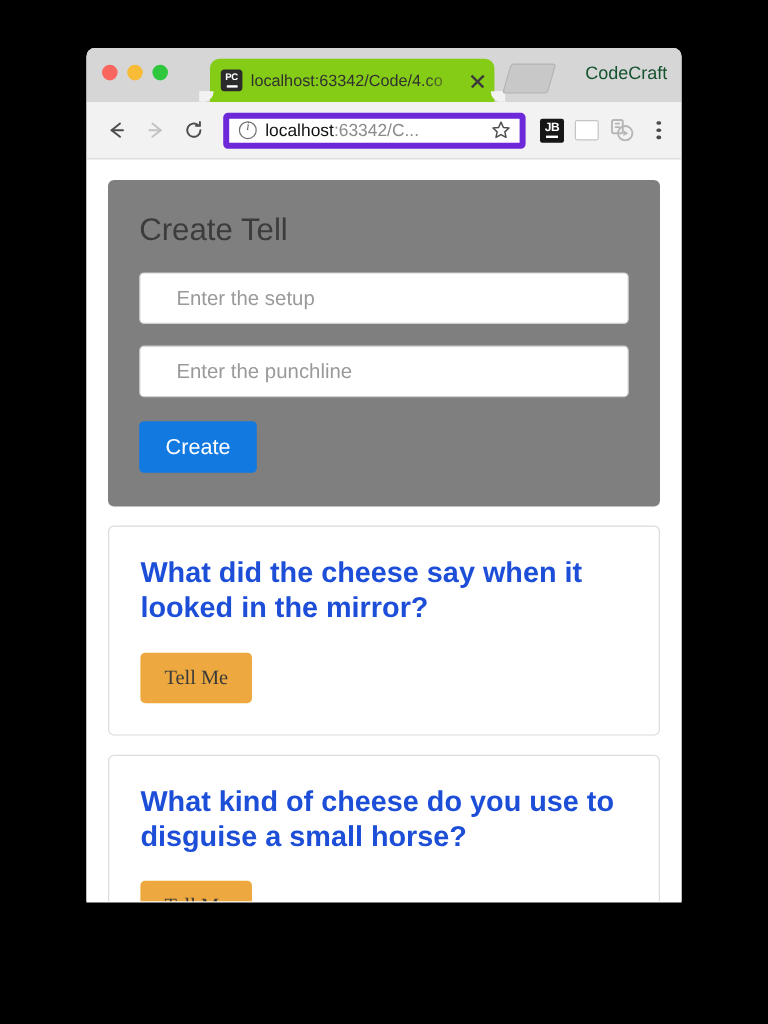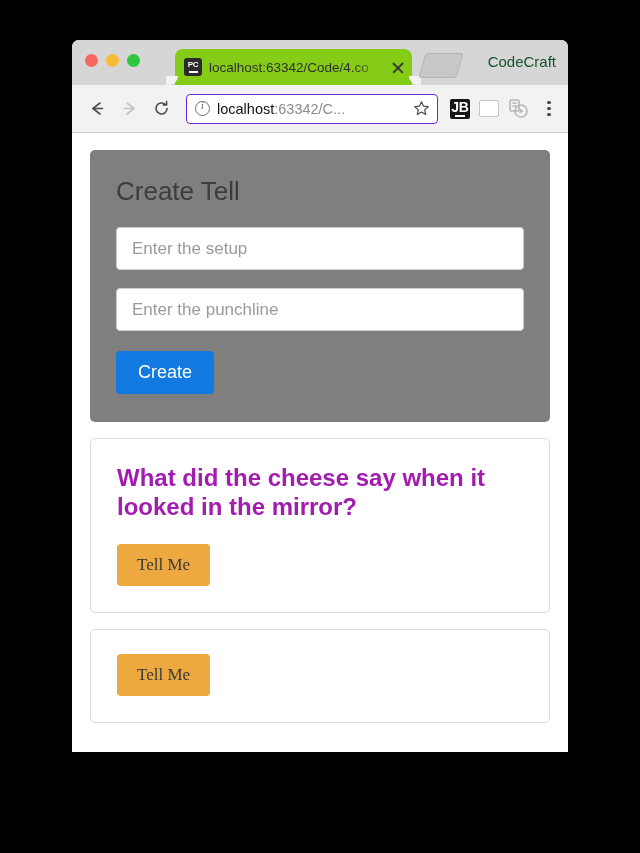--- a/index.html
+++ b/index.html
@@ -133,21 +133,21 @@
     display: flex; align-items: center; justify-content: center;
     flex: 0 0 30px;
   }
   .nav-btn svg { display: block; }
 
   .omnibox {
     flex: 1 1 auto;
     height: 30px;
     margin: 0 6px 0 8px;
     background: #ffffff;
-    border: 1px solid #6d28d9;
+    border: 5px solid #6d28d9;
     border-radius: 4px;
     display: flex;
     align-items: center;
     padding: 0 6px 0 8px;
     gap: 7px;
     min-width: 0;
   }
   .info-icon {
     flex: 0 0 15px; width: 15px; height: 15px;
     border: 1.3px solid #6e6e6e;
@@ -174,21 +174,21 @@
     flex: 0 0 20px; width: 20px; height: 20px;
     display: flex; align-items: center; justify-content: center;
   }
 
   .ext-icons { display: flex; align-items: center; gap: 9px; margin-left: 4px; }
   .ext-jb {
     width: 20px; height: 20px;
     background: #161616;
     border-radius: 2px;
     color: #ffffff;
-    font-size: 14px; font-weight: bold;
+    font-size: 10px; font-weight: bold;
     display: flex; flex-direction: column;
     align-items: center; justify-content: center;
     line-height: 1;
     letter-spacing: -0.3px;
   }
   .ext-jb .jb-bar { width: 10px; height: 2px; background: #ffffff; margin-top: 1.5px; }
   .ext-blank {
     width: 20px; height: 17px;
     background: #ffffff;
     border: 1px solid #c4c4c4;
@@ -224,21 +224,21 @@
     font-weight: normal;
   }
   .field {
     width: 100%;
     height: 43px;
     background: #ffffff;
     border: 1px solid #cfcfcf;
     border-radius: 4px;
     font-size: 17px;
     color: #3c3c3c;
-    padding: 0 15px;
+    padding: 0 30px;
     font-family: "Liberation Sans", sans-serif;
     display: block;
     margin-bottom: 18px;
   }
   .field::placeholder { color: #9a9a9a; }
   .btn-create {
     background: #1179e0;
     color: #ffffff;
     border: none;
     border-radius: 4px;
@@ -252,21 +252,21 @@
   .joke-card {
     background: #ffffff;
     border: 1px solid #dcdcdc;
     border-radius: 5px;
     padding: 24px 26px 26px 26px;
     margin-top: 16px;
   }
   .joke-setup {
     font-size: 24px;
     line-height: 1.22;
-    color: #a21caf;
+    color: #1d4ed8;
     font-weight: bold;
     margin: 0 0 22px 0;
   }
   .btn-tell {
     background: #eda93f;
     color: #3a3a3a;
     border: none;
     border-radius: 4px;
     font-size: 17px;
     font-family: Liberation Serif, serif;
@@ -363,17 +363,18 @@
       <input class="field" type="text" placeholder="Enter the punchline" style="">
       <button class="btn-create">Create</button>
     </div>
 
     <div class="joke-card">
       <p class="joke-setup">What did the cheese say when it looked in the mirror?</p>
       <button class="btn-tell">Tell Me</button>
     </div>
 
     <div class="joke-card">
+      <p class="joke-setup">What kind of cheese do you use to disguise a small horse?</p>
       <button class="btn-tell">Tell Me</button>
     </div>
 
   </div>
 </div>
 
 </body></html>

